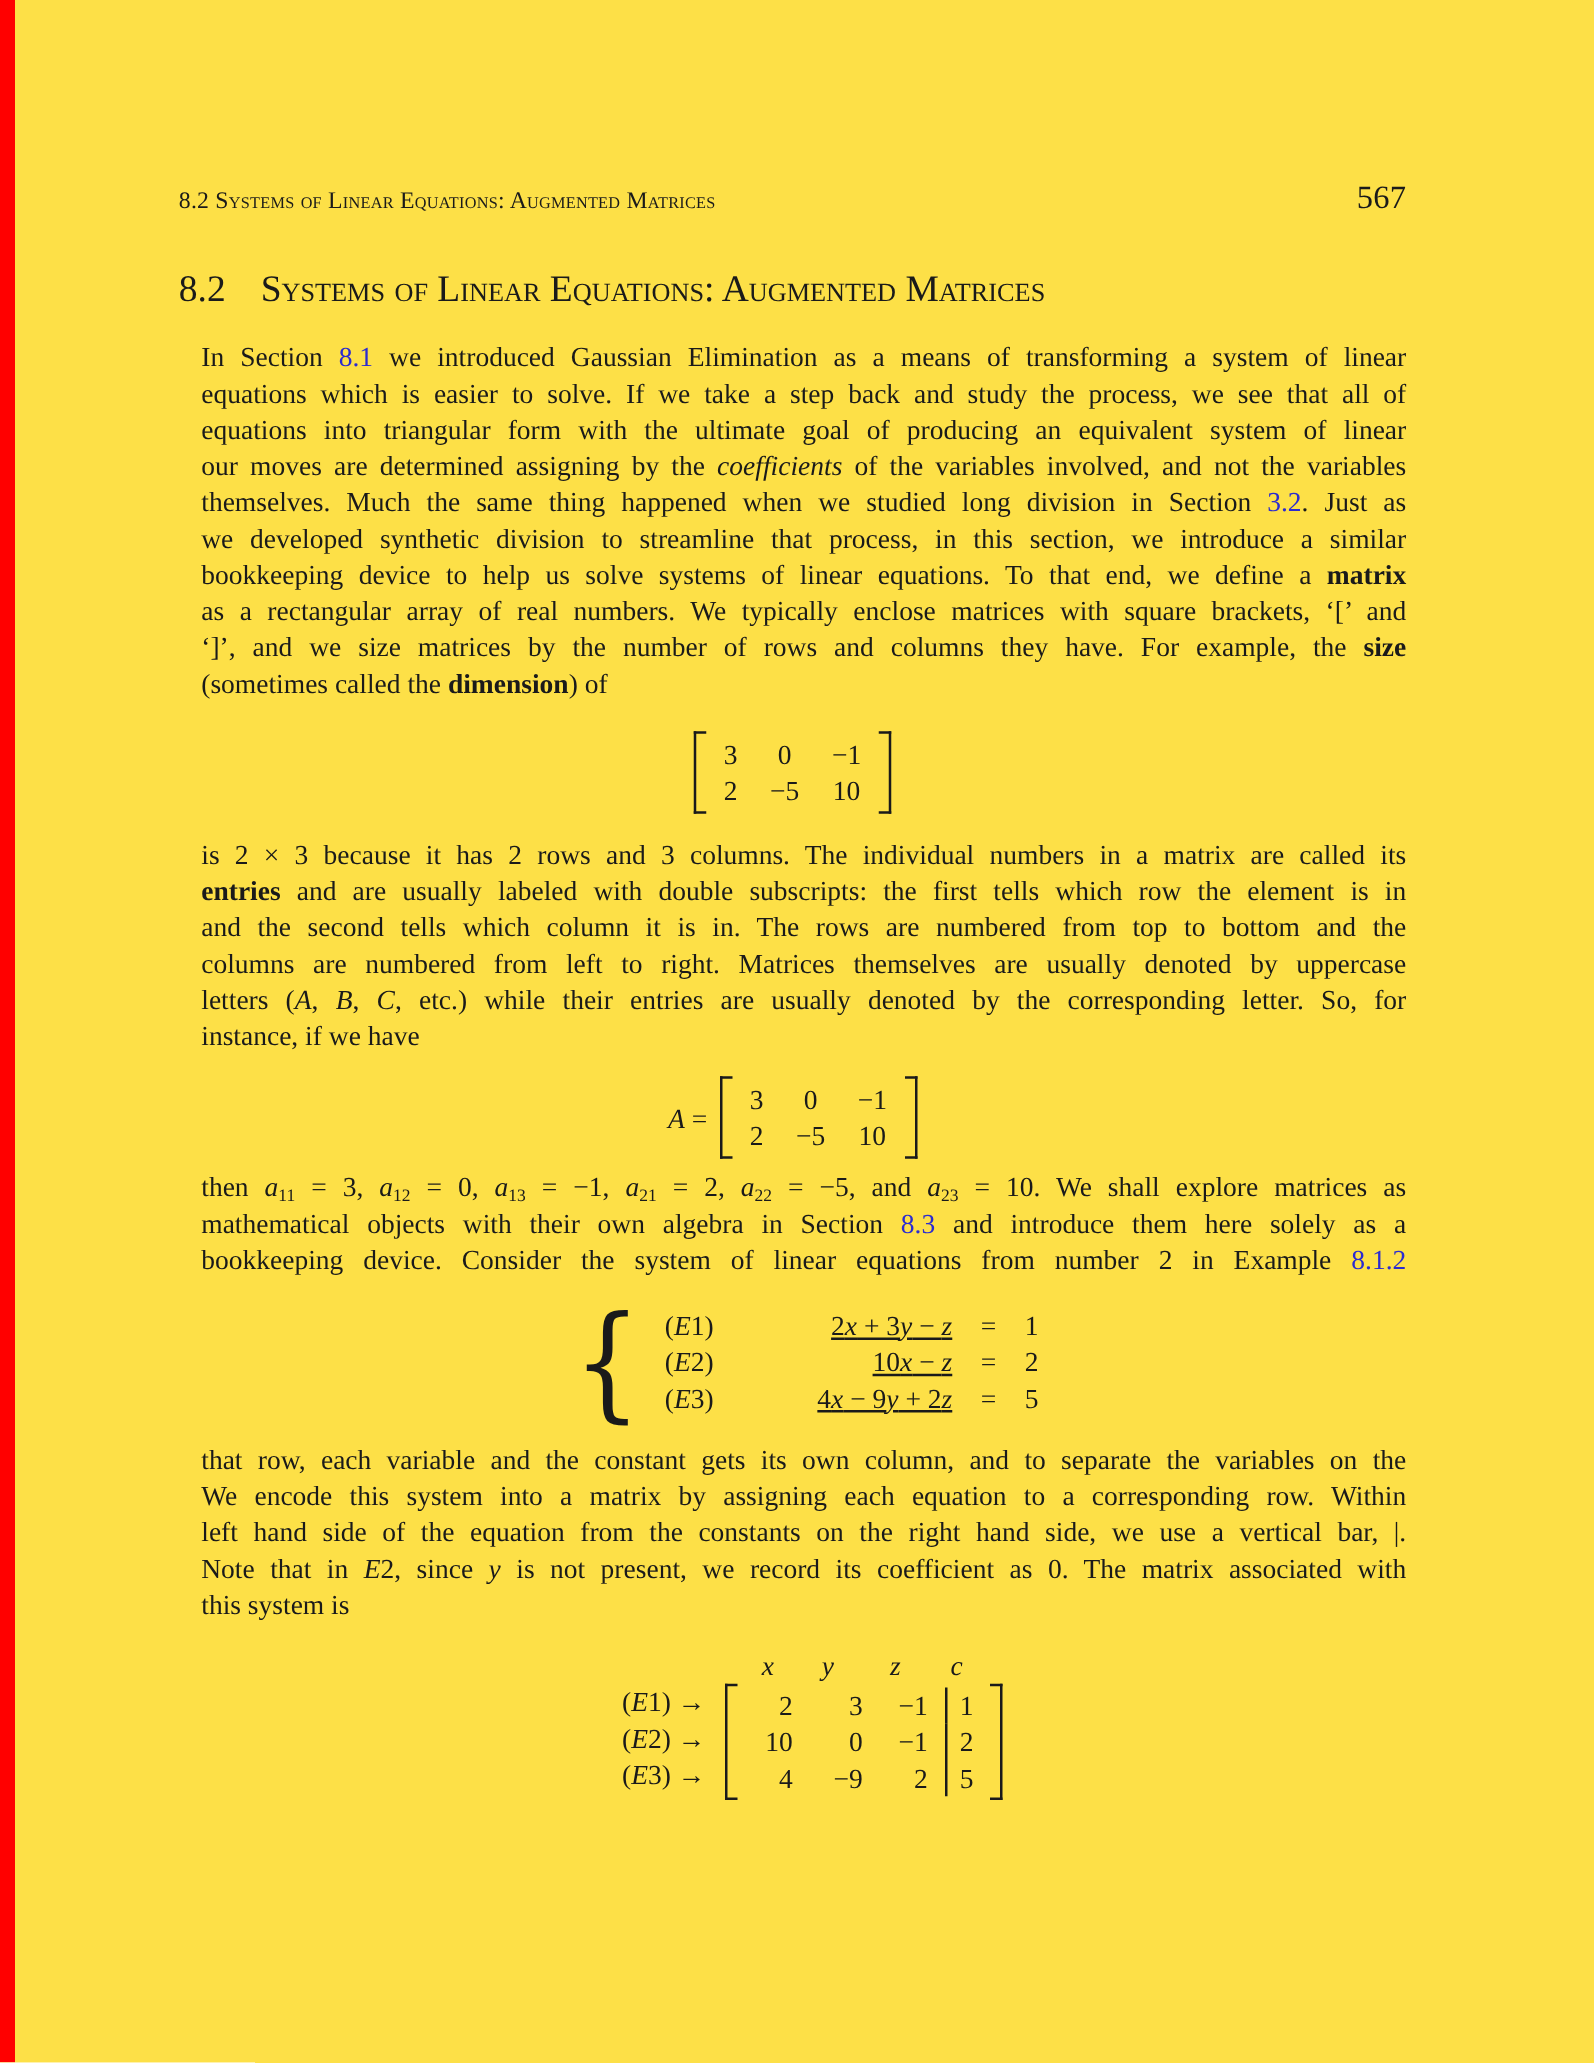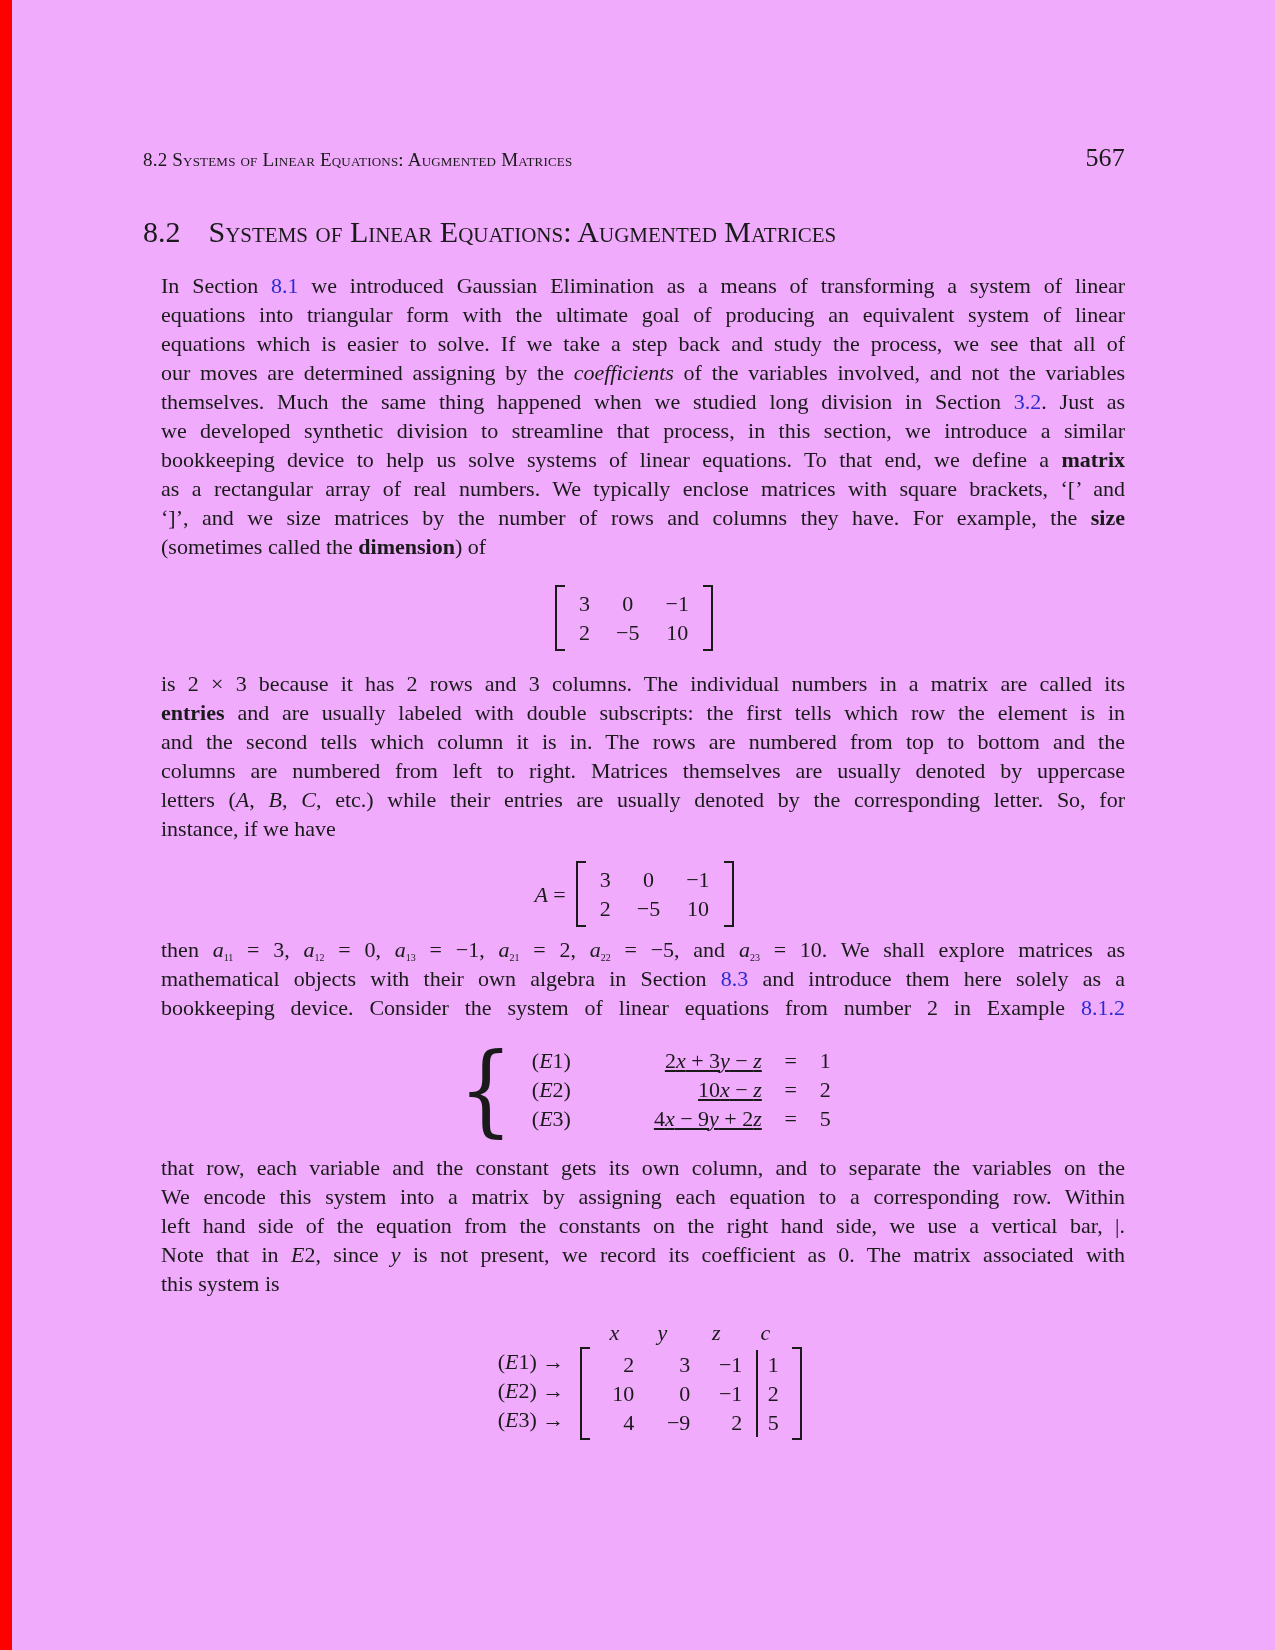--- a/index.html
+++ b/index.html
@@ -1,34 +1,34 @@
 <!DOCTYPE html>
 <html><head>
 <meta charset="utf-8">
 <style>
   html,body{margin:0;padding:0;background:#ffffff;}
-  .page{position:relative;width:1275px;height:1650px;background:#f0abfc;overflow:hidden;
+  .page{position:relative;width:1275px;height:1650px;background:#fde047;overflow:hidden;
         font-family:"Liberation Serif","DejaVu Serif",serif;color:#1a1a1a;}
   .redbar{position:absolute;left:0;top:0;width:12px;height:1650px;background:#ff0000;}
   .content{position:absolute;left:143px;top:0;width:982px;}
 
   .running-head{display:flex;justify-content:space-between;align-items:baseline;
                 margin-top:143px;font-size:19px;font-variant:small-caps;letter-spacing:.2px;}
   .running-head .pageno{font-variant:normal;font-size:26px;}
 
   .section-title{margin:42px 0 0 0;font-size:30px;font-weight:normal;font-variant:small-caps;}
   .section-title .secnum{font-variant:normal;margin-right:28px;}
 
   .para{font-size:22px;line-height:29px;width:982px;}
   .tline{text-align:left;margin-left:18px;}
   .tline.full{text-align:justify;text-align-last:justify;}
   .em,.it{font-style:italic;}
   .strong{font-weight:bold;}
   .link{color:#2b2bd0;}
-  sub{font-size:10px;line-height:0;vertical-align:-4px;font-style:normal;}
+  sub{font-size:14px;line-height:0;vertical-align:-4px;font-style:normal;}
 
   .p1{margin-top:22px;} .p2{margin-top:18px;} .p3{margin-top:8px;} .p4{margin-top:20px;}
 
   .mathdisp{display:flex;justify-content:center;align-items:center;font-size:22px;line-height:29px;}
   .disp1{margin-top:24px;} .disp2{margin-top:18px;}
   .matrix{display:flex;align-items:stretch;}
   .lbrack{width:8px;border:2px solid #1a1a1a;border-right:none;margin-right:4px;}
   .rbrack{width:8px;border:2px solid #1a1a1a;border-left:none;margin-left:4px;}
   .mgrid{display:grid;grid-template-columns:repeat(3,auto);column-gap:26px;
          padding:4px 10px;align-content:center;}
@@ -68,22 +68,22 @@
       <span>8.2 Systems of Linear Equations: Augmented Matrices</span>
       <span class="pageno">567</span>
     </div>
 
     <h1 class="section-title">
       <span class="secnum">8.2</span><span>Systems of Linear Equations: Augmented Matrices</span>
     </h1>
 
     <div class="para p1">
         <div class="tline full"><span>In Section </span><span class="link">8.1</span><span> we introduced Gaussian Elimination as a means of transforming a system of linear</span></div>
+        <div class="tline full"><span>equations which is easier to solve. If we take a step back and study the process, we see that all of</span></div>
         <div class="tline full"><span>equations into triangular form with the ultimate goal of producing an equivalent system of linear</span></div>
-        <div class="tline full"><span>equations which is easier to solve. If we take a step back and study the process, we see that all of</span></div>
         <div class="tline full"><span>our moves are determined assigning by the </span><span class="em">coefficients</span><span> of the variables involved, and not the variables</span></div>
         <div class="tline full"><span>themselves. Much the same thing happened when we studied long division in Section </span><span class="link">3.2</span><span>. Just as</span></div>
         <div class="tline full"><span>we developed synthetic division to streamline that process, in this section, we introduce a similar</span></div>
         <div class="tline full"><span>bookkeeping device to help us solve systems of linear equations. To that end, we define a </span><span class="strong">matrix</span></div>
         <div class="tline full"><span>as a rectangular array of real numbers. We typically enclose matrices with square brackets, ‘[’ and</span></div>
         <div class="tline full"><span>‘]’, and we size matrices by the number of rows and columns they have. For example, the </span><span class="strong">size</span></div>
         <div class="tline"><span>(sometimes called the </span><span class="strong">dimension</span><span>) of</span></div>
       </div>
 
     <div class="mathdisp disp1">

